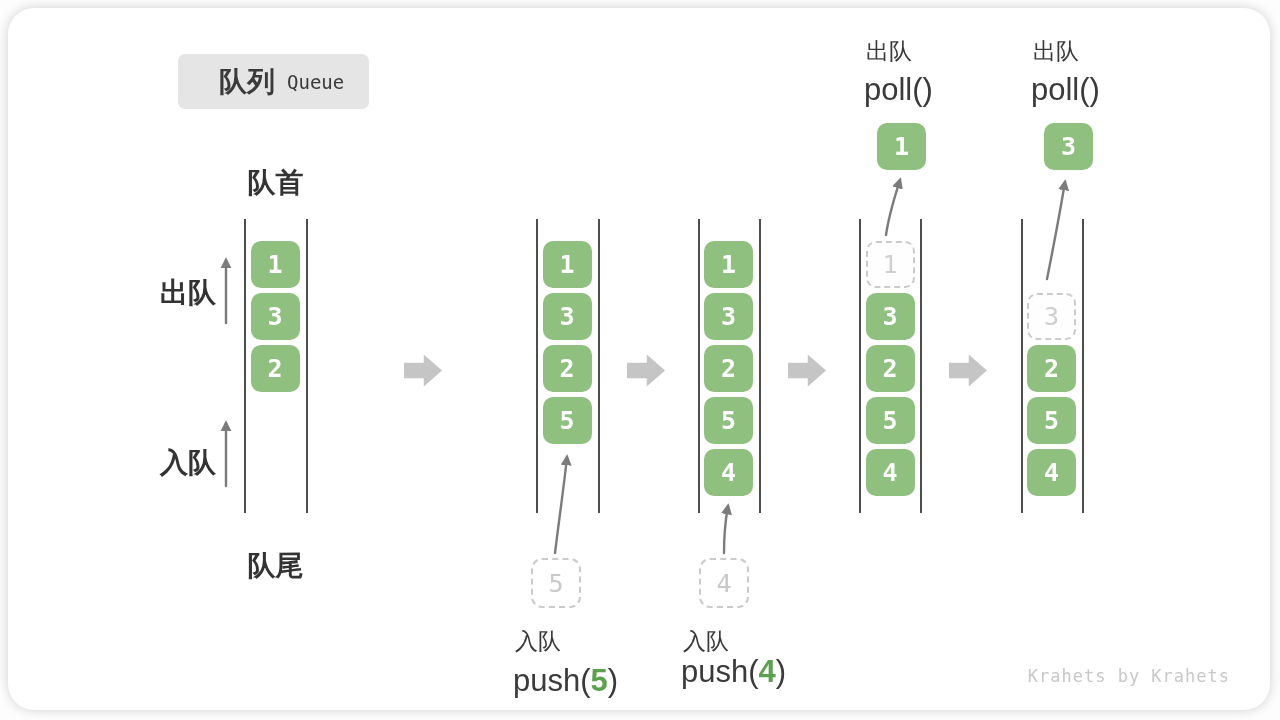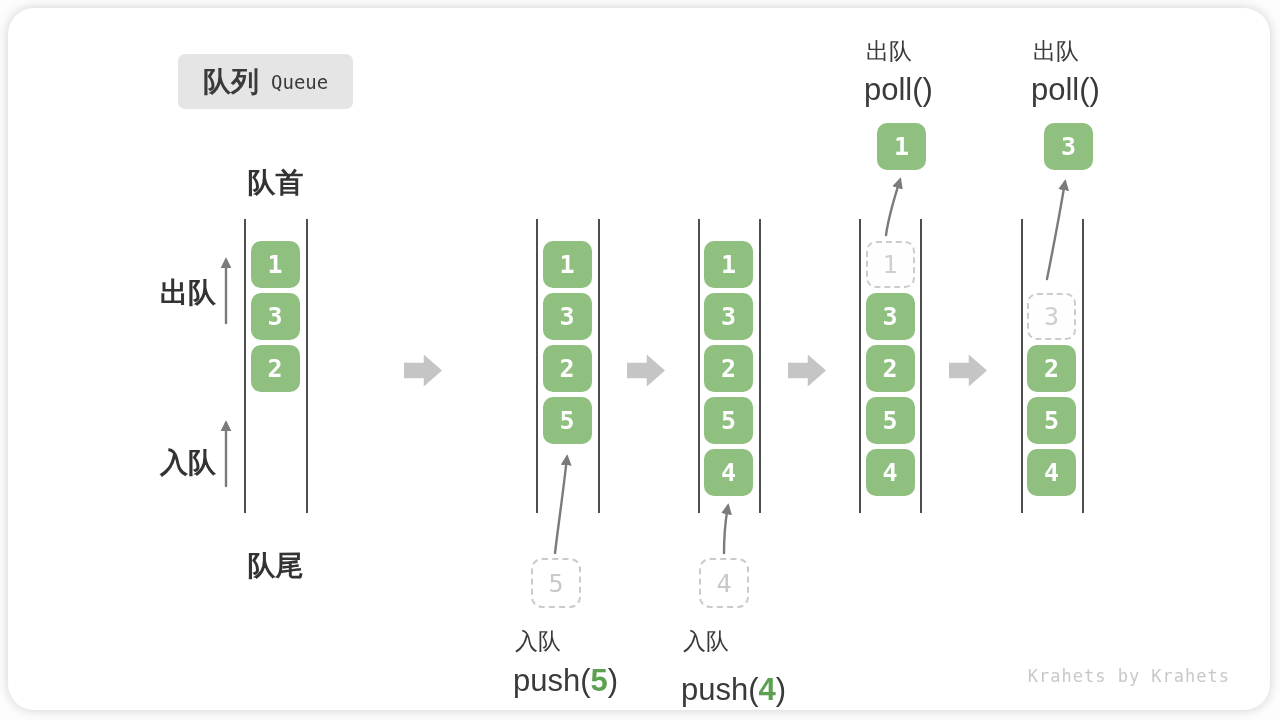--- a/index.html
+++ b/index.html
@@ -1,19 +1,19 @@
 <!DOCTYPE html>
 <html style="--green: #8fc07f; --code-green: #5ea052; --arrow-gray: #c5c5c5;"><head>
 <meta charset="utf-8">
 <style>
   html,body{margin:0;padding:0;background:#fff;}
   .canvas{position:relative;width:1280px;height:720px;background:#fdfdfd;font-family:"Liberation Sans",sans-serif;overflow:hidden;}
   .card{position:absolute;left:8px;top:8px;width:1262px;height:702px;background:#ffffff;border-radius:26px;box-shadow:0 0 12px rgba(0,0,0,0.18);}
   .title-badge{position:absolute;left:170px;top:46px;height:55px;padding:0 25px;background:#e5e5e5;border-radius:7px;display:inline-flex;align-items:center;gap:12px;}
-  .title-zh{font-size:28px;font-weight:bold;color:#3a3a3a;}
+  .title-zh{font-size:28px;font-weight:bold;color:#3a3a3a;margin-left:16px;}
   .title-en{font-family:"DejaVu Sans Mono",monospace;font-size:19px;color:#3a3a3a;}
   .lbl{position:absolute;font-size:28px;font-weight:bold;color:#333;white-space:nowrap;}
   .lbl.front{left:236px;top:156px;width:63px;text-align:center;}
   .lbl.rear{left:236px;top:539px;width:63px;text-align:center;}
   .lbl.dequeue-side{left:152px;top:266px;}
   .lbl.enqueue-side{left:152px;top:436px;}
   .col-line{position:absolute;width:1.6px;background:#4e4e4e;top:211px;height:294px;}
   .item{position:absolute;width:49px;height:47px;border-radius:10px;background:var(--green,#8fc07f);
         display:flex;align-items:center;justify-content:center;
         font-family:"DejaVu Sans Mono",monospace;font-size:25px;font-weight:bold;color:#fff;box-sizing:border-box;}
@@ -60,21 +60,21 @@
         <div class="action-code" style="left: 505px; top: 655px;"><span>push(</span><span class="arg">5</span><span>)</span></div>
         <div class="col-line" style="left: 690px;"></div>
         <div class="col-line" style="left: 751px;"></div>
         <div class="item" style="left: 696px; top: 233px;">1</div>
         <div class="item" style="left: 696px; top: 285px;">3</div>
         <div class="item" style="left: 696px; top: 337px;">2</div>
         <div class="item" style="left: 696px; top: 389px;">5</div>
         <div class="item" style="left: 696px; top: 441px;">4</div>
         <div class="item pending" style="left: 691px; top: 550px; width: 50px; height: 50px;">4</div>
         <div class="action-label" style="left: 675px; top: 618px;">入队</div>
-        <div class="action-code" style="left: 673px; top: 664px;"><span>push(</span><span class="arg">4</span><span>)</span></div>
+        <div class="action-code" style="left: 673px; top: 646px;"><span>push(</span><span class="arg">4</span><span>)</span></div>
         <div class="col-line" style="left: 851px;"></div>
         <div class="col-line" style="left: 912px;"></div>
         <div class="item removed" style="left: 857.5px; top: 233px;">1</div>
         <div class="item" style="left: 857.5px; top: 285px;">3</div>
         <div class="item" style="left: 857.5px; top: 337px;">2</div>
         <div class="item" style="left: 857.5px; top: 389px;">5</div>
         <div class="item" style="left: 857.5px; top: 441px;">4</div>
         <div class="item" style="left: 869px; top: 115px;">1</div>
         <div class="action-label" style="left: 858px; top: 28px;">出队</div>
         <div class="action-code" style="left: 856px; top: 64px;">poll()</div>

